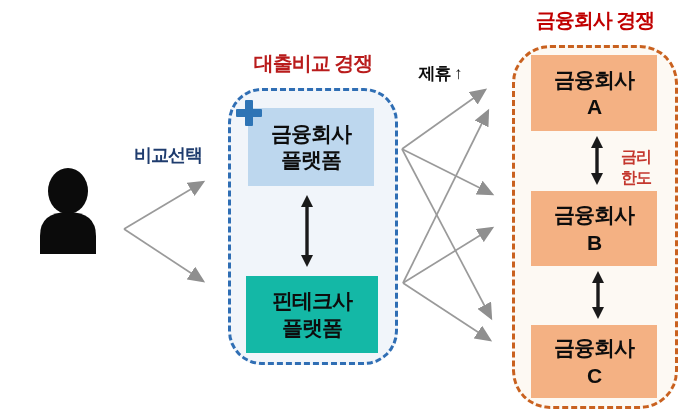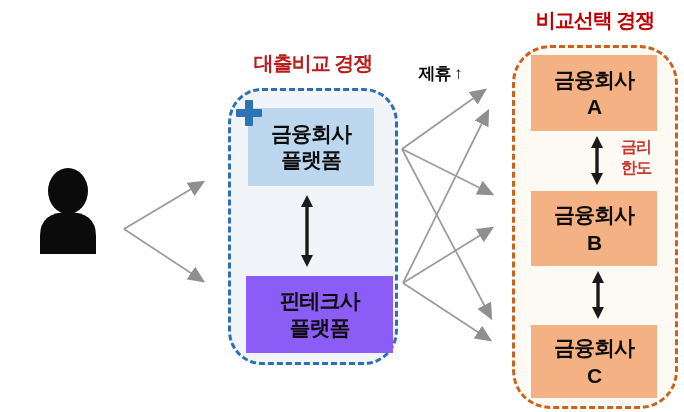--- a/index.html
+++ b/index.html
@@ -18,70 +18,71 @@
     border:3px dashed #2f6eb4;border-radius:34px;background:#f1f5fa;}
   .loan-title{left:222px;top:50px;width:182px;text-align:center;
     font-size:20px;font-weight:800;color:#b91c1c;letter-spacing:-1px;}
   .plus-icon{left:236px;top:100px;width:26px;height:26px;z-index:5;}
   .plus-icon .h{position:absolute;left:0;top:9px;width:26px;height:8px;background:#2e74b5;border-radius:1px;}
   .plus-icon .v{position:absolute;left:9px;top:0;width:8px;height:26px;background:#2e74b5;border-radius:1px;}
   .platform-box{box-sizing:border-box;display:flex;flex-direction:column;justify-content:center;
     align-items:center;font-size:21px;font-weight:800;line-height:1.25;color:#0d0d0d;
     letter-spacing:-1px;text-align:center;z-index:3;}
   .fin-box{left:248px;top:108px;width:126px;height:78px;background:#bdd7ee;}
-  .fintech-box{left:246px;top:276px;width:147px;height:77px;background:#8b5cf6;}
+  .fintech-box{left:246px;top:276px;width:132px;height:77px;background:#14b8a6;}
   .exchange-label{left:314px;top:207px;width:82px;text-align:center;
     font-size:14px;font-weight:700;color:#17375e;line-height:1.35;letter-spacing:-1px;z-index:4;}
   .partnership-label{left:408px;top:62px;width:64px;text-align:center;
     font-size:17px;font-weight:800;color:#0d0d0d;letter-spacing:-1px;}
   
   .refi-group{left:512px;top:45px;width:166px;height:364px;box-sizing:border-box;
     border:3.5px dashed #c9611f;border-radius:38px;background:#fdf9f3;}
   .refi-title{left:506px;top:7px;width:178px;text-align:center;
     font-size:20px;font-weight:800;color:#c00000;letter-spacing:-1px;}
   .company-box{left:531px;width:126px;background:#f4b183;box-sizing:border-box;
     display:flex;flex-direction:column;justify-content:center;align-items:center;
     font-size:21px;font-weight:800;line-height:1.3;color:#0d0d0d;letter-spacing:-1px;z-index:3;}
   .box-a{top:55px;height:76px;}
   .box-b{top:191px;height:75px;}
   .box-c{top:325px;height:73px;}
-  .rate-limit-label{left:610px;top:137px;width:52px;text-align:center;
+  .rate-limit-label{left:610px;top:147px;width:52px;text-align:center;
     font-size:16px;font-weight:800;color:#c4372e;line-height:1.3;letter-spacing:-1px;z-index:4;}
   
   .overlay{left:0;top:0;width:684px;height:412px;pointer-events:none;z-index:2;}
 </style>
 </head>
 <body>
 
 <div class="canvas">
 
   <svg class="abs" style="left:34px;top:164px;" width="68" height="94" viewBox="0 0 68 94" aria-hidden="true">
     <ellipse cx="34" cy="27" rx="20" ry="23" fill="#0b0b0b"></ellipse>
     <path d="M6 90 V72 Q6 48 34 48 Q62 48 62 72 V90 Z" fill="#0b0b0b"></path>
   </svg>
 
+  <div class="abs compare-select-label">비교선택</div>
 
   <div class="abs loan-title">대출비교 경쟁</div>
   <div class="abs loan-group"></div>
   <div class="abs plus-icon">
     <span class="h"></span>
     <span class="v"></span>
   </div>
   <div class="abs platform-box fin-box">
     <span>금융회사</span>
     <span>플랫폼</span>
   </div>
   <div class="abs platform-box fintech-box">
     <span>핀테크사</span>
     <span>플랫폼</span>
   </div>
 
   <div class="abs partnership-label">제휴 ↑</div>
 
-  <div class="abs refi-title">비교선택 경쟁</div>
+  <div class="abs refi-title">금융회사 경쟁</div>
   <div class="abs refi-group"></div>
   <div class="abs company-box box-a">
     <span>금융회사</span>
     <span>A</span>
   </div>
   <div class="abs company-box box-b">
     <span>금융회사</span>
     <span>B</span>
   </div>
   <div class="abs company-box box-c">

